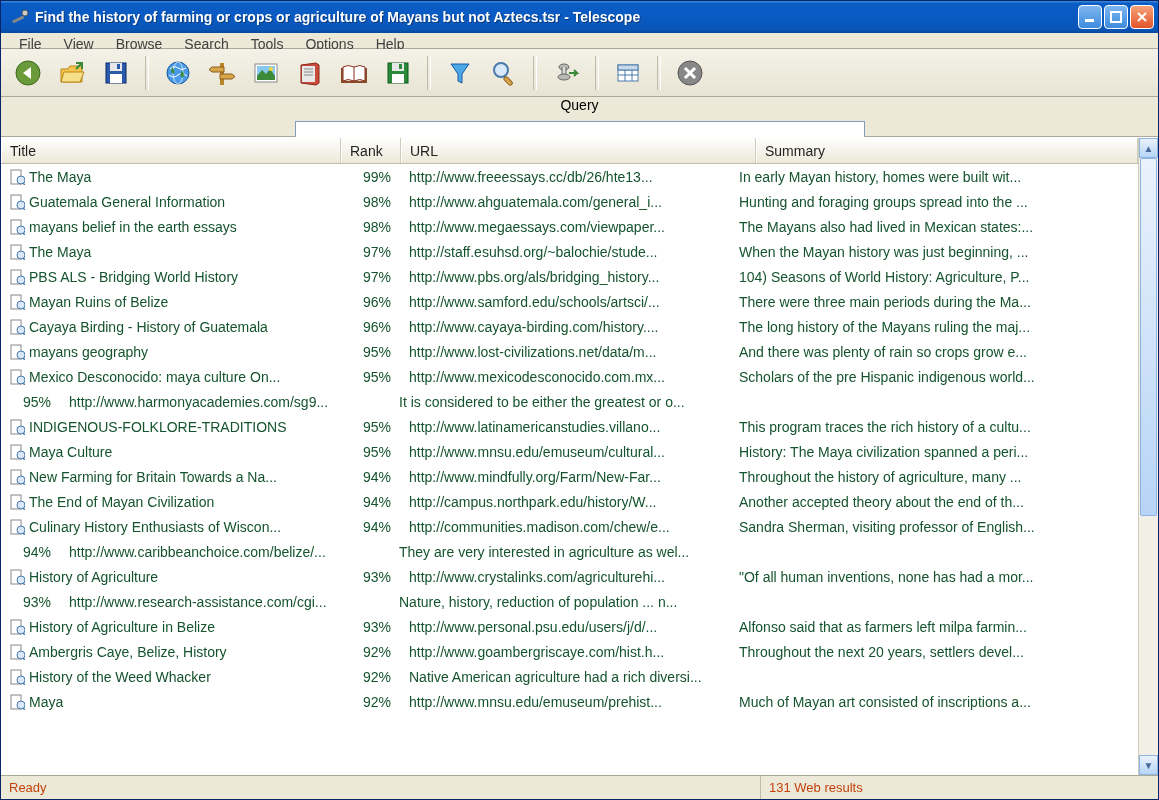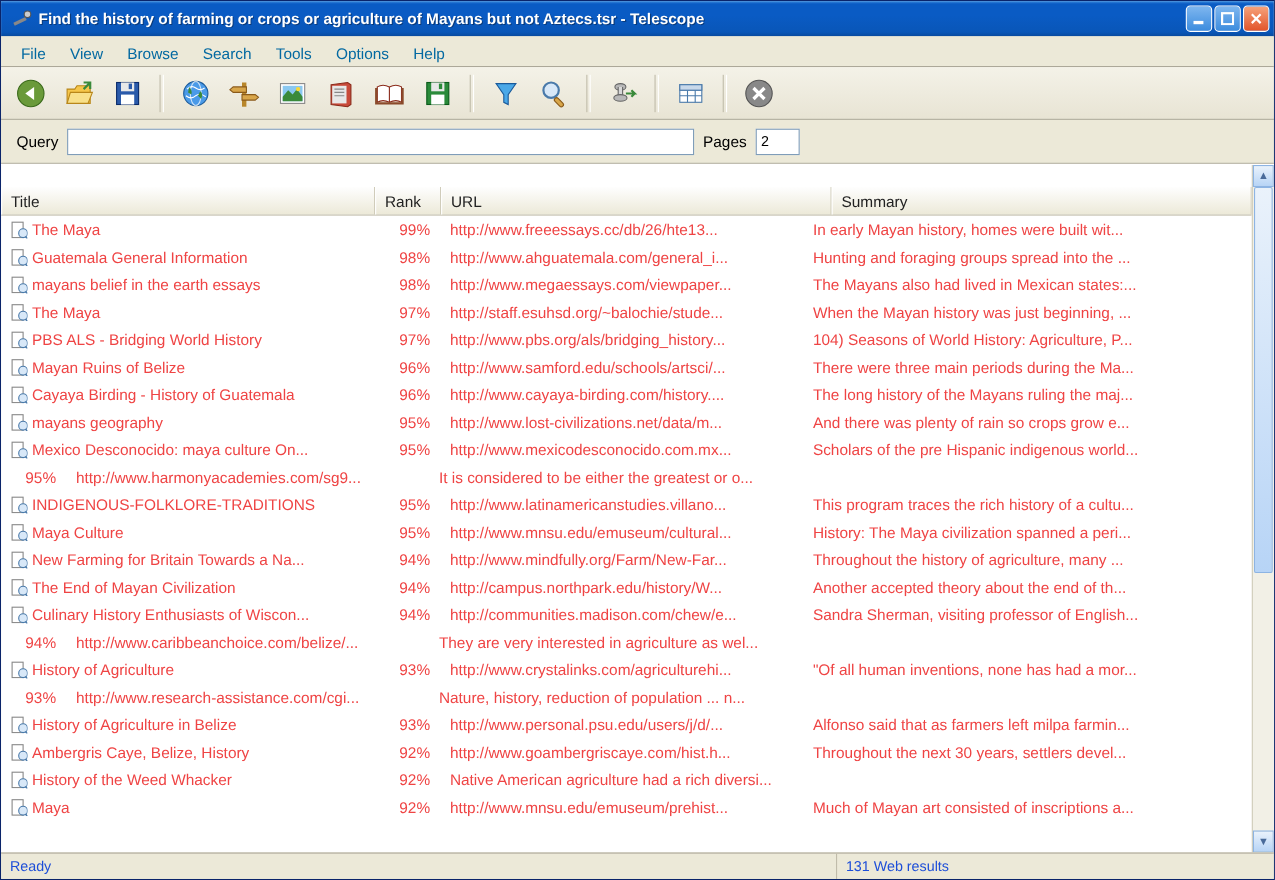--- a/index.html
+++ b/index.html
@@ -5,44 +5,44 @@
 * { box-sizing: border-box; margin: 0; padding: 0; }
 body { font-family: Tahoma, Verdana, sans-serif; font-size: 13px; background: #ece9d8; overflow: hidden; width: 1159px; height: 800px; }
 .window { width: 1159px; height: 800px; display: flex; flex-direction: column; border: 1px solid #0a246a; background: #ece9d8; }
 .titlebar { height: 32px; background: linear-gradient(to bottom, #3c8cde 0%, #0a5bc4 8%, #0a5bc4 40%, #0956b8 88%, #084a9e 100%); display: flex; align-items: center; padding: 0 4px; color: #fff; font-weight: bold; font-size: 14px; justify-content: flex-end; }
 .titlebar .app-icon { width: 18px; height: 18px; margin: 0 6px; }
 .titlebar .title-text { flex: 1; white-space: nowrap; overflow: hidden; text-overflow: ellipsis; text-shadow: 1px 1px 0 #0a3a7a; }
 .win-controls { display: flex; gap: 2px; }
 .win-btn { width: 24px; height: 24px; border-radius: 4px; border: 1px solid #fff; display: flex; align-items: center; justify-content: center; font-weight: bold; font-size: 14px; color: #fff; cursor: default; }
 .win-min, .win-max { background: linear-gradient(to bottom, #7eb6ef, #3c8cde); }
 .win-close { background: linear-gradient(to bottom, #f6a27a, #e2542a); }
-.menubar { height: 28px; background: #ece9d8; display: flex; align-items: flex-end; padding: 0 8px; gap: 2px; border-bottom: 1px solid #aca899; font-size: 14px; color: #0369a1; }
+.menubar { height: 16px; background: #ece9d8; display: flex; align-items: flex-start; padding: 0 8px; gap: 2px; border-bottom: 1px solid #aca899; font-size: 14px; color: #404040; }
 .menubar .menu-item { padding: 3px 10px; cursor: default; }
 .toolbar { height: 48px; background: linear-gradient(to bottom, #f4f2e8, #e8e4d4); display: flex; align-items: center; padding: 0 10px; gap: 10px; border-bottom: 1px solid #aca899; }
 .toolbar .tb-btn { width: 34px; height: 34px; display: flex; align-items: center; justify-content: center; cursor: default; border: 1px solid transparent; border-radius: 3px; }
 .toolbar .sep { width: 4px; height: 34px; border-left: 1px solid #c0bcaa; border-right: 1px solid #fff; margin: 0 2px; }
-.querybar { height: 40px; background: #ece9d8; display: flex; align-items: center; padding: 0 14px; gap: 8px; border-bottom: 1px solid #aca899; font-size: 14px; }
+.querybar { height: 40px; background: #ece9d8; display: flex; align-items: center; padding: 0 14px; gap: 8px; border-bottom: 1px solid #aca899; font-size: 14px; flex-direction: column; }
 .querybar input { border: 1px solid #7f9db9; background: #fff; height: 24px; padding: 0 4px; font-family: inherit; font-size: 13px; }
 .list-area { flex: 1; background: #fff; display: flex; overflow: hidden; border-top: 1px solid #fff; }
 .list-content { flex: 1; overflow: hidden; }
-.list-header { height: 26px; background: linear-gradient(to bottom, #fefefe, #ece9d8); display: flex; border-bottom: 1px solid #c0bcaa; font-size: 14px; color: #222; margin-top: 20px; }
+.list-header { height: 26px; background: linear-gradient(to bottom, #fefefe, #ece9d8); display: flex; border-bottom: 1px solid #c0bcaa; font-size: 14px; color: #222; }
 .list-header .hcol { padding: 4px 8px; border-right: 1px solid #d0ccba; border-left: 1px solid #fff; display: flex; align-items: center; cursor: default; overflow: hidden; white-space: nowrap; }
 .list-body { overflow: hidden; }
-.row { display: flex; height: 25px; align-items: center; font-size: 14px; color: #ef4444; }
+.row { display: flex; height: 25px; align-items: center; font-size: 14px; color: #14532d; }
 .row .cell { padding: 0 8px; white-space: nowrap; overflow: hidden; text-overflow: ellipsis; }
 .col-title { width: 340px; display: flex; align-items: center; gap: 4px; }
 .col-rank { width: 60px; text-align: right; padding-right: 10px !important; }
 .col-url { width: 330px; }
 .col-summary { flex: 1; }
 .page-icon { width: 16px; height: 16px; flex-shrink: 0; }
 .scrollbar { width: 20px; background: #f2f0e6; border-left: 1px solid #d0ccba; display: flex; flex-direction: column; }
 .sb-btn { height: 20px; background: linear-gradient(to bottom, #eaf2fb, #b7d4f6); border: 1px solid #8db4e3; display: flex; align-items: center; justify-content: center; font-size: 10px; color: #4a6b9a; cursor: default; }
 .sb-thumb { background: linear-gradient(to bottom, #eaf2fb, #b7d4f6); border: 1px solid #8db4e3; border-radius: 2px; margin: 0 1px; }
 .sb-track { flex: 1; position: relative; }
-.statusbar { height: 24px; background: #ece9d8; border-top: 1px solid #aca899; display: flex; align-items: center; font-size: 13px; color: #1d4ed8; }
+.statusbar { height: 24px; background: #ece9d8; border-top: 1px solid #aca899; display: flex; align-items: center; font-size: 13px; color: #c2410c; }
 .statusbar .status-cell { padding: 0 8px; height: 100%; display: flex; align-items: center; }
 .statusbar .status-cell:first-child { flex: 0 0 760px; border-right: 1px solid #c0bcaa; }
 svg { display: block; }
 </style>
 </head>
 <body>
 
 <div class="window">
 
   <div class="titlebar">
@@ -468,21 +468,21 @@
                 <svg width="16" height="16">
                   <rect x="2" y="1" width="10" height="14" fill="#fff" stroke="#888"></rect>
                   <circle cx="12" cy="11" r="4" fill="#d8e8f8" stroke="#4a7aaa"></circle>
                   <line x1="14" y1="14" x2="16" y2="16" stroke="#4a7aaa" stroke-width="1.5"></line>
                 </svg>
               </span>
               <span>Ambergris Caye, Belize, History</span>
             </div>
             <div class="cell col-rank">92%</div>
             <div class="cell col-url">http://www.goambergriscaye.com/hist.h...</div>
-            <div class="cell col-summary">Throughout the next 30 years, settlers devel...</div>
+            <div class="cell col-summary">Throughout the next 20 years, settlers devel...</div>
           </div>
           <div class="row">
             <div class="cell col-title">
               <span class="page-icon">
                 <svg width="16" height="16">
                   <rect x="2" y="1" width="10" height="14" fill="#fff" stroke="#888"></rect>
                   <circle cx="12" cy="11" r="4" fill="#d8e8f8" stroke="#4a7aaa"></circle>
                   <line x1="14" y1="14" x2="16" y2="16" stroke="#4a7aaa" stroke-width="1.5"></line>
                 </svg>
               </span>

